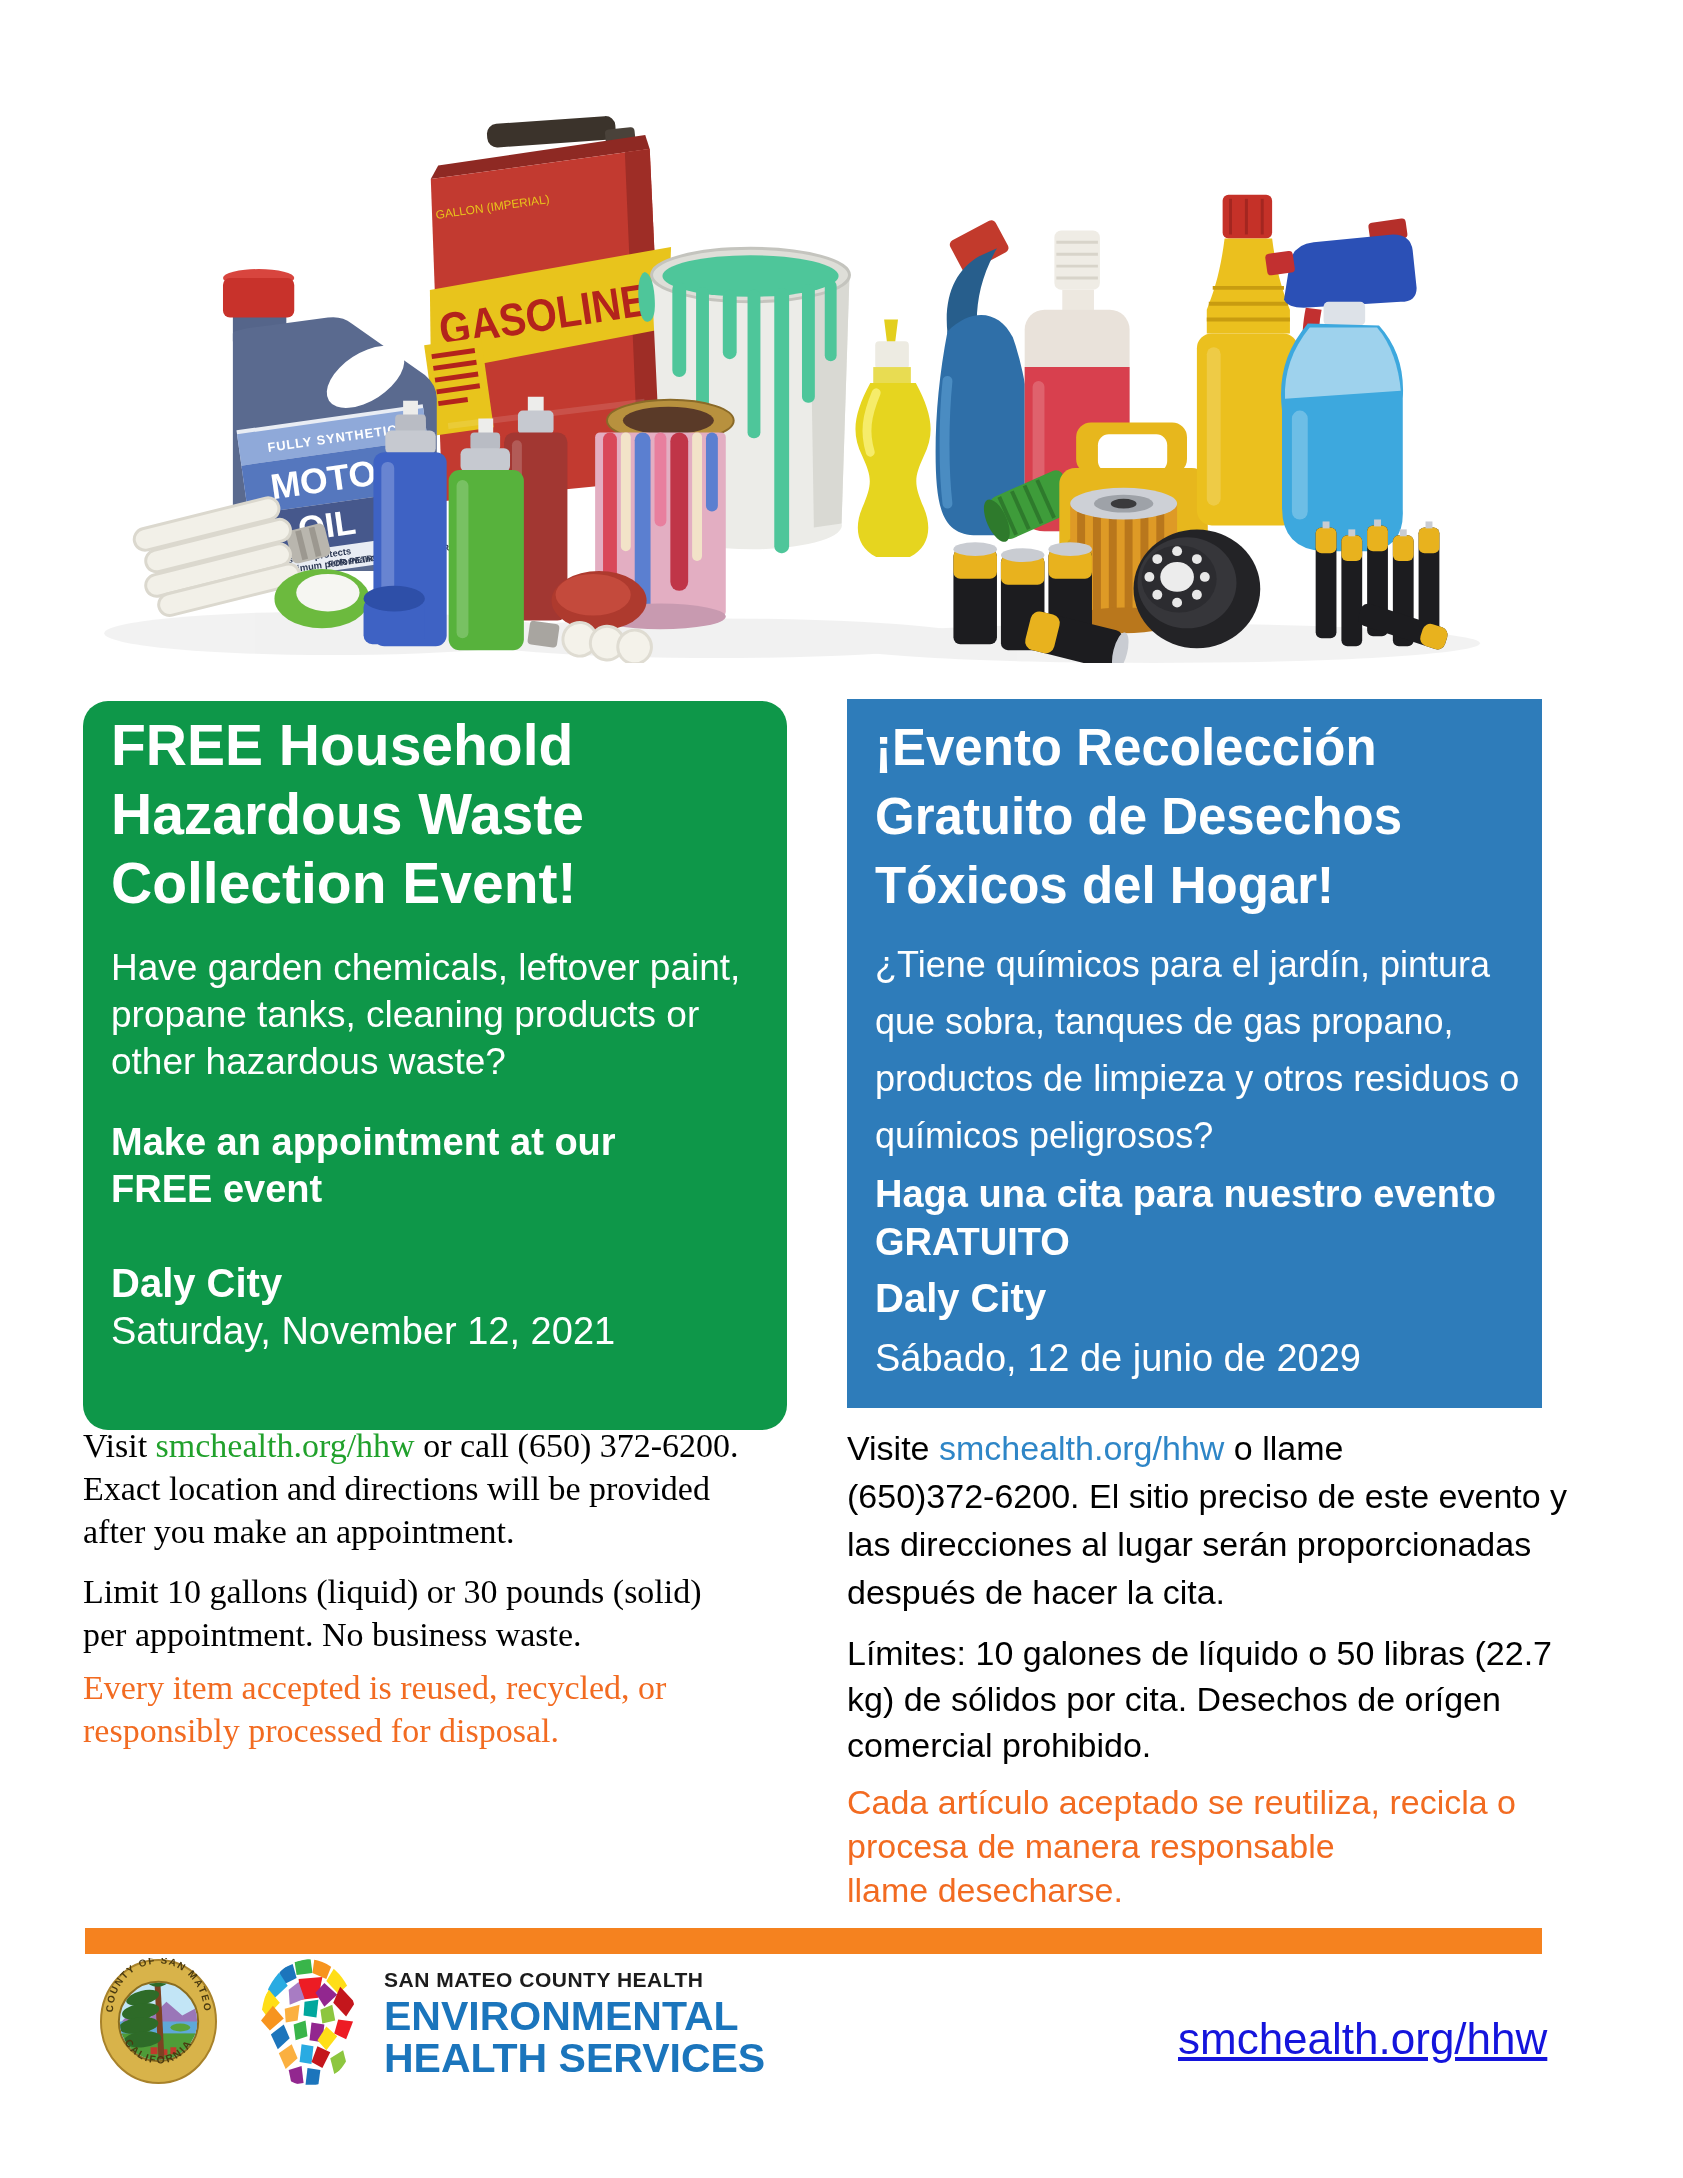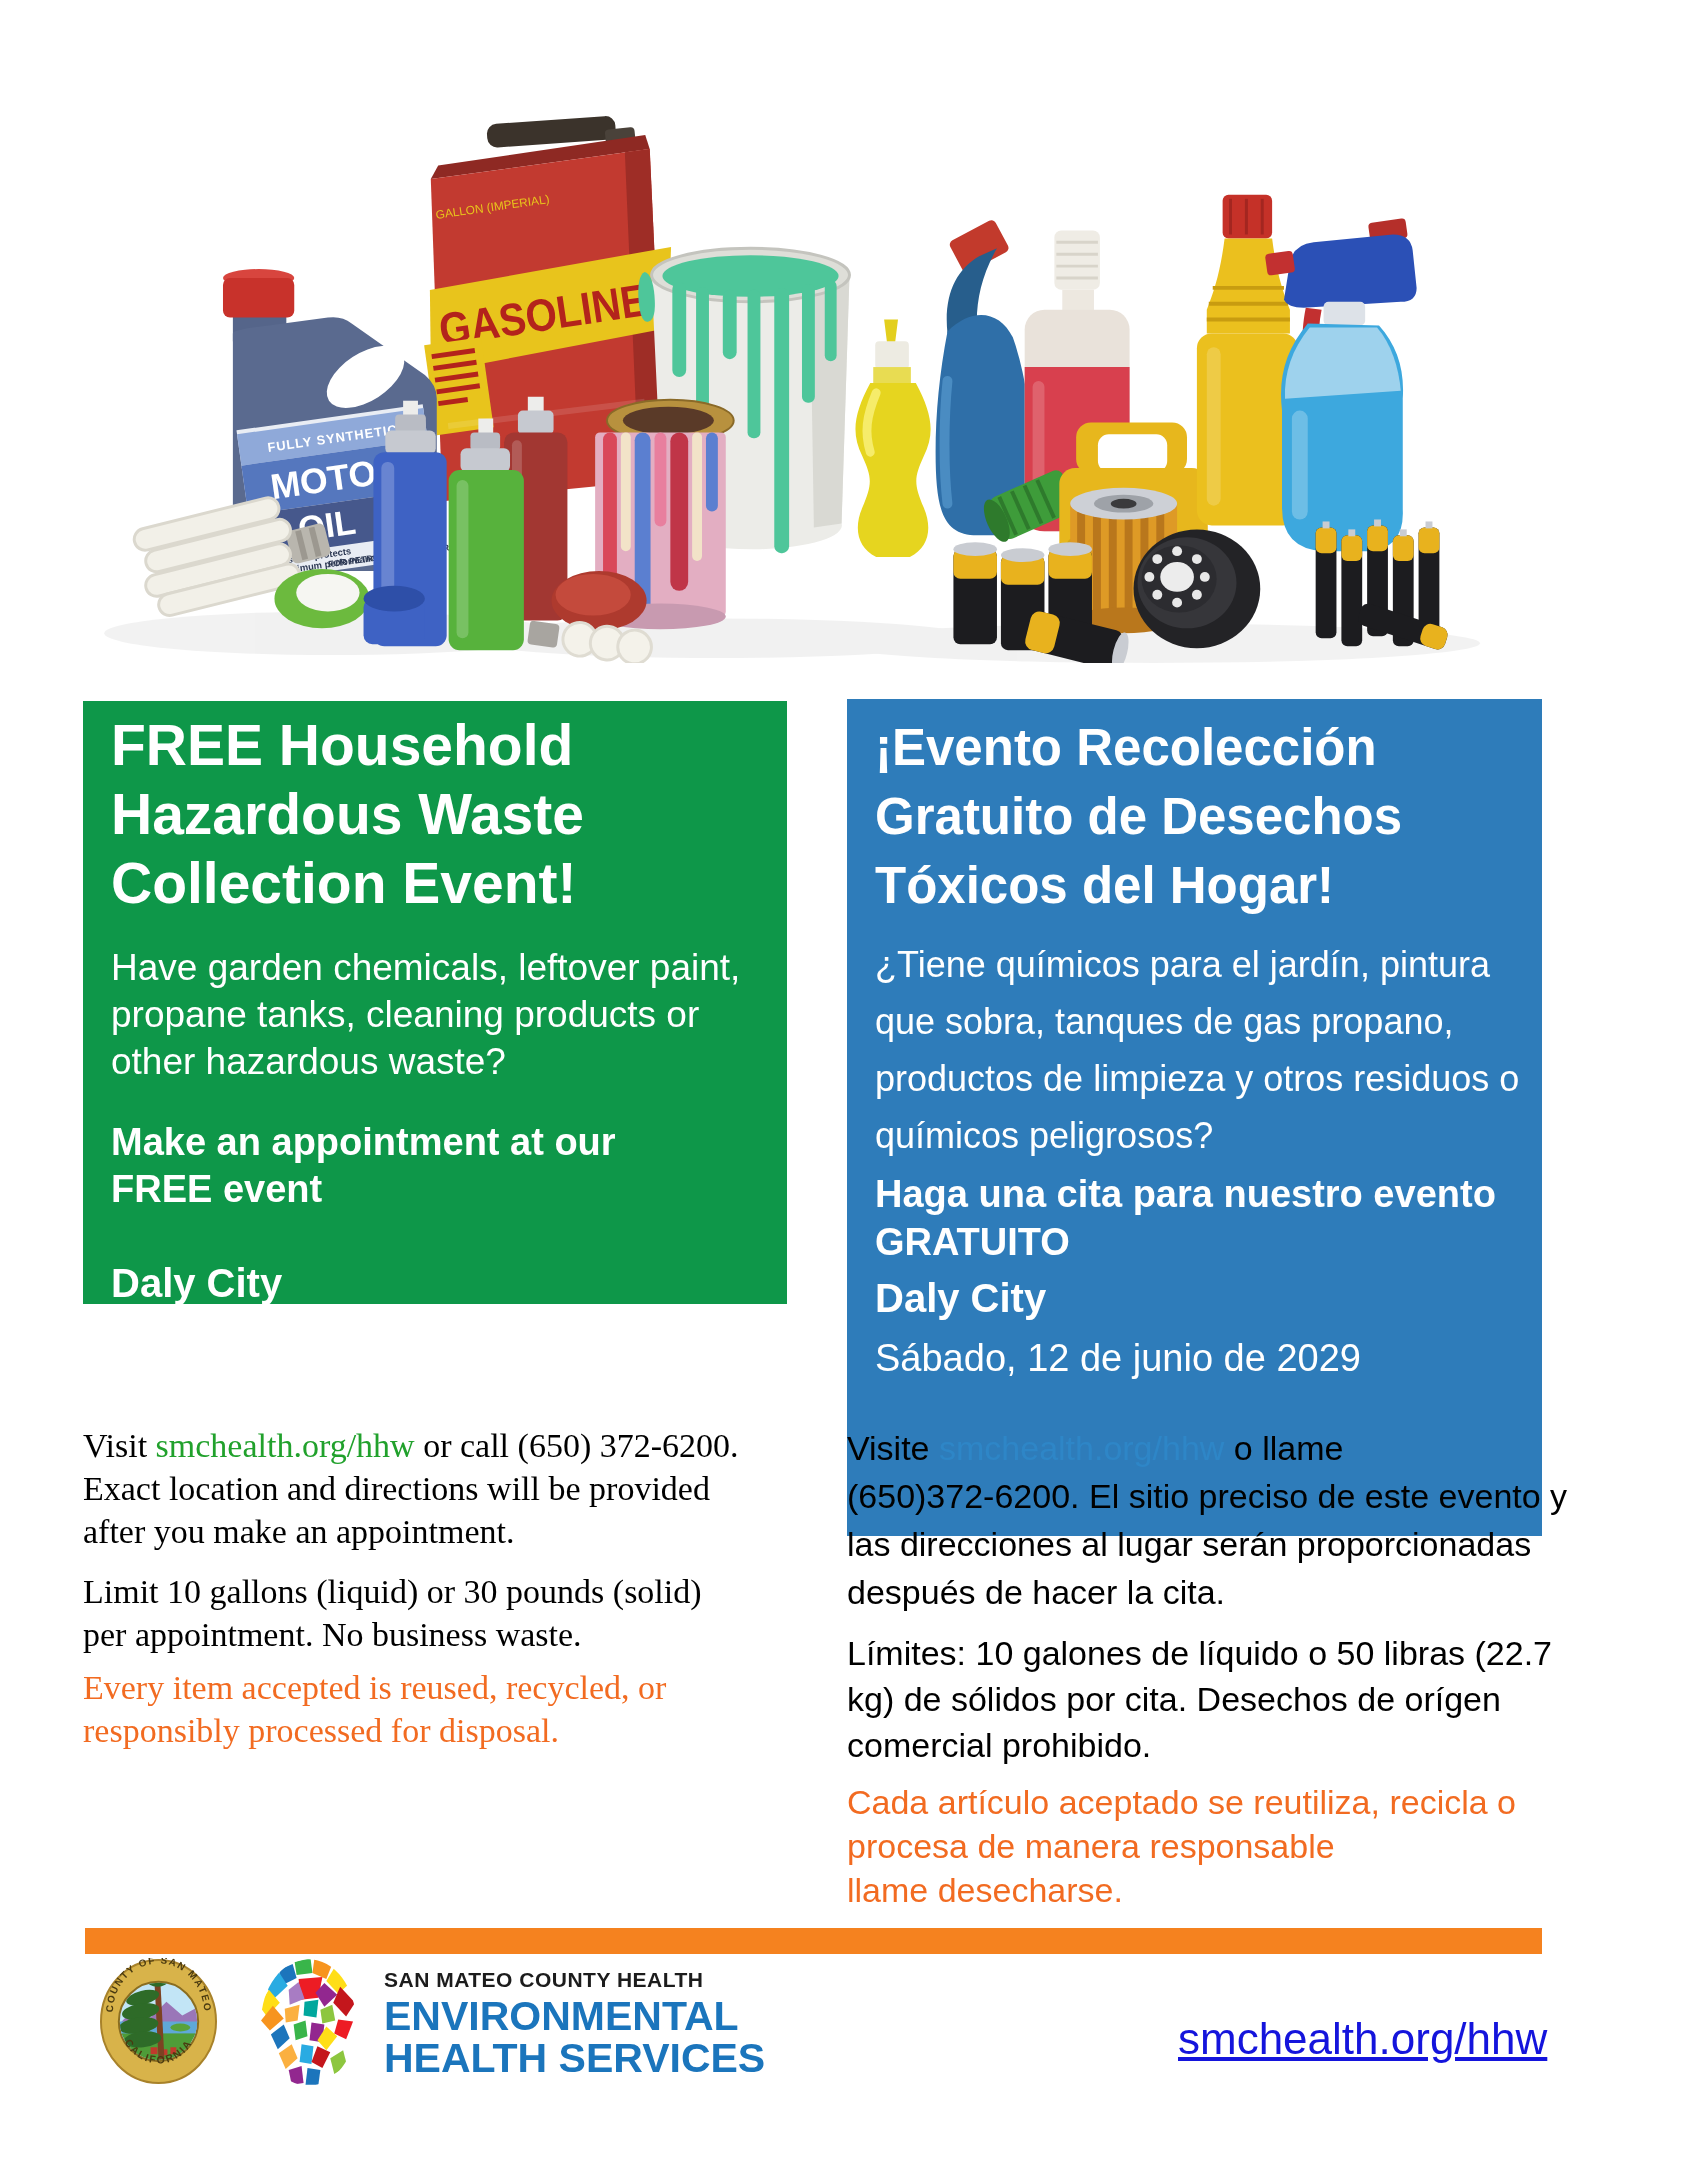--- a/index.html
+++ b/index.html
@@ -2,22 +2,22 @@
 <html><head>
 <meta charset="utf-8">
 <style>
   * { margin:0; padding:0; box-sizing:border-box; }
   body { background:#888; font-family:"Liberation Sans", sans-serif; }
   .page { position:relative; width:1683px; height:2178px; background:#fff; margin:0 auto; overflow:hidden; }
 
   .hero { position:absolute; left:84px; top:84px; width:1530px; height:579px; }
 
   .panel { position:absolute; top:701px; color:#fff; padding:0 28px; }
-  .panel.green { left:83px;  width:704px; height:603px; background:#0E9749; }
-  .panel.blue  { left:847px; width:695px; height:837px; background:#2E7CBA; top:699px; }
+  .panel.green { left:83px;  width:704px; height:729px; background:#0E9749;border-radius:25px; }
+  .panel.blue  { left:847px; width:695px; height:709px; background:#2E7CBA; top:699px; }
   .panel h2 { font-weight:bold; white-space:pre; }
   .panel.green h2 { font-size:57px; line-height:69px; margin-top:10px; }
   .panel.blue  h2 { font-size:51px; line-height:69px; margin-top:14px; }
   .panel p { white-space:pre; }
   .panel.green .intro { font-size:37px; line-height:47px; margin-top:26px; }
   .panel.blue  .intro { font-size:36px; line-height:57px; margin-top:16px; }
   .panel .appt  { font-weight:bold; }
   .panel.green .appt { font-size:38px; line-height:47px; margin-top:34px; }
   .panel.blue  .appt { font-size:38px; line-height:48px; margin-top:6px; }
   .city  { font-weight:bold; font-size:40px; line-height:48px; }

